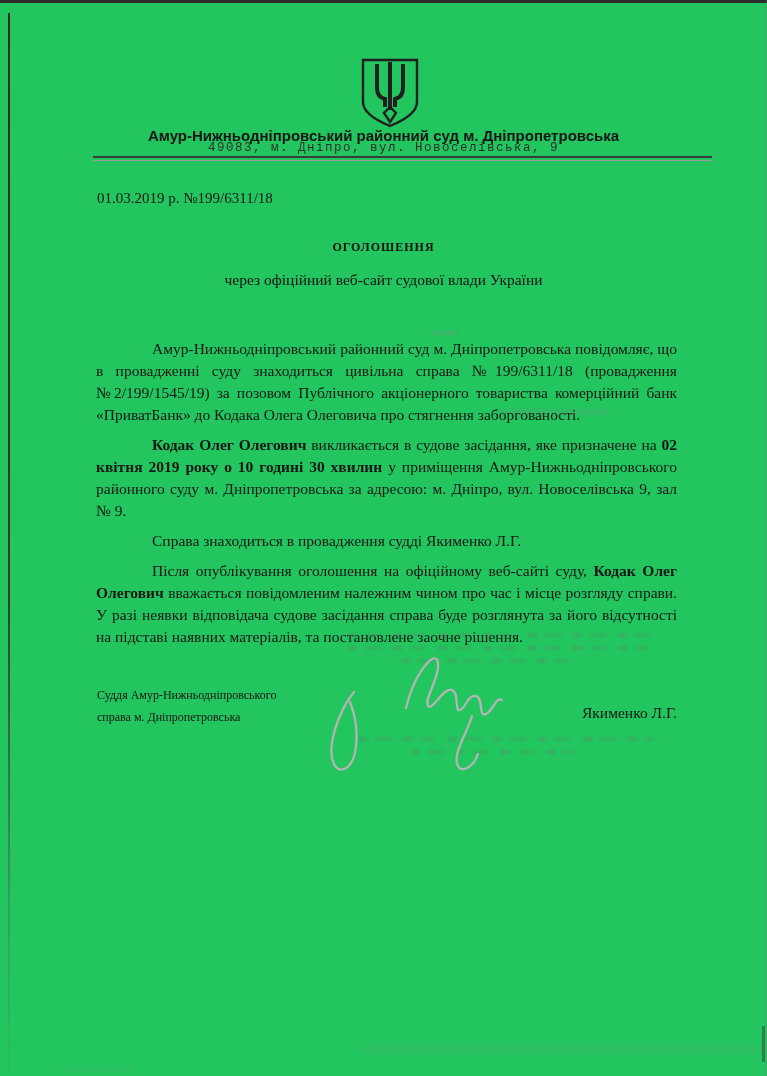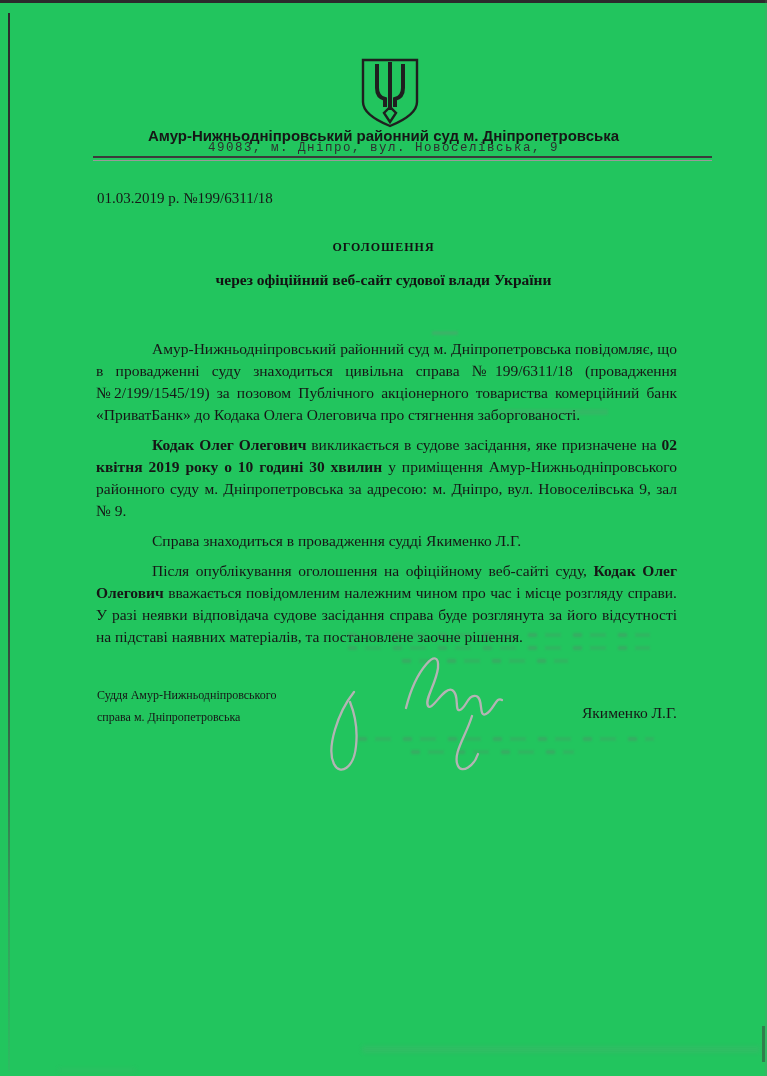--- a/index.html
+++ b/index.html
@@ -19,21 +19,21 @@
   .address{position:absolute;top:142px;left:0;width:100%;text-align:center;
            font-family:Liberation Mono, monospace;font-size:12.5px;line-height:13px;
            letter-spacing:1.5px;color:#2e2e2e;}
   .header-rule{position:absolute;top:156px;left:93px;width:619px;height:2px;
                border-top:2px solid #3b3b3b;border-bottom:1px solid #9a9a9a;}
 
   .date-line{position:absolute;top:190px;left:97px;font-size:15px;color:#171717;}
   .doc-title{position:absolute;top:240px;left:0;width:100%;text-align:center;
              font-weight:bold;font-size:12px;letter-spacing:1px;color:#121212;}
   .doc-subtitle{position:absolute;top:271px;left:0;width:100%;text-align:center;
-                font-weight:bold;font-size:15.5px;color:#121212;}
+                font-weight:normal;font-size:15.5px;color:#121212;}
 
   
   .body-text{position:absolute;top:338px;left:96px;width:581px;font-size:15.5px;
              line-height:22px;text-align:justify;color:#161616;}
   .para{margin:0 0 8px 0;text-indent:56px;}
   .b{font-weight:bold;}
 
   
   .sig-left{position:absolute;top:684px;left:97px;font-size:12px;line-height:22px;color:#161616;}
   .sig-name{position:absolute;top:704px;left:582px;font-size:15.5px;color:#161616;}

